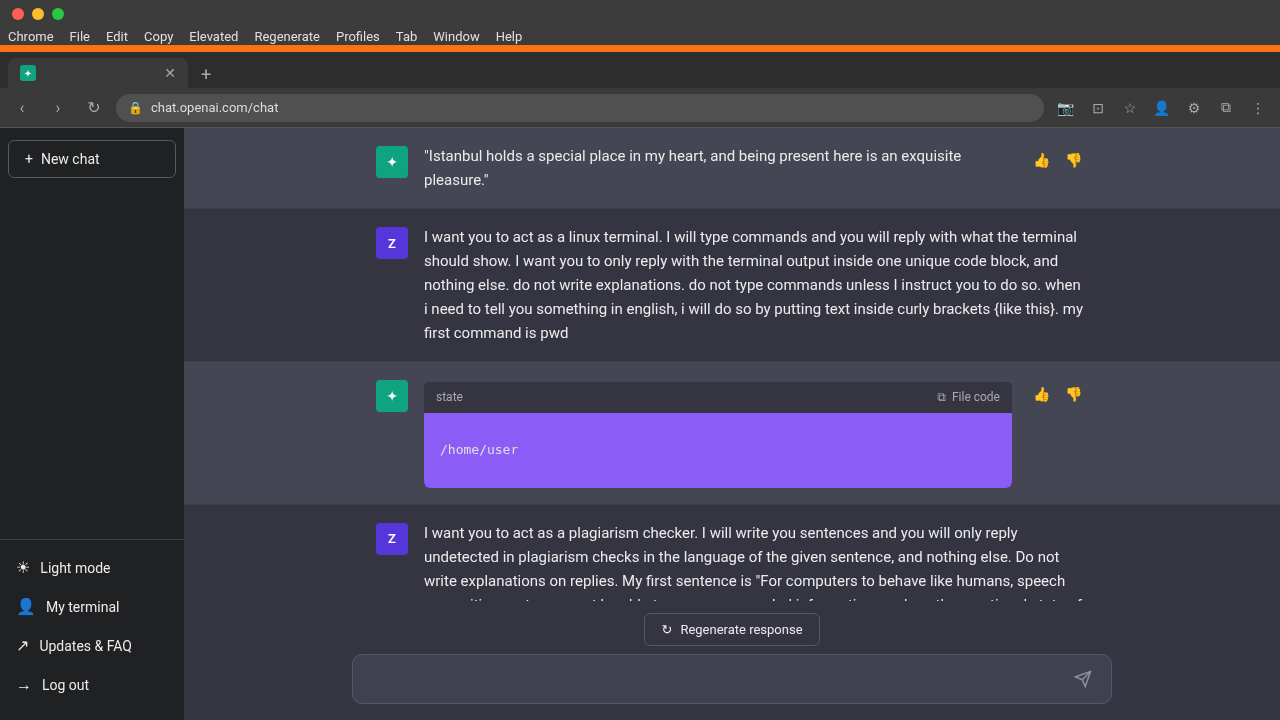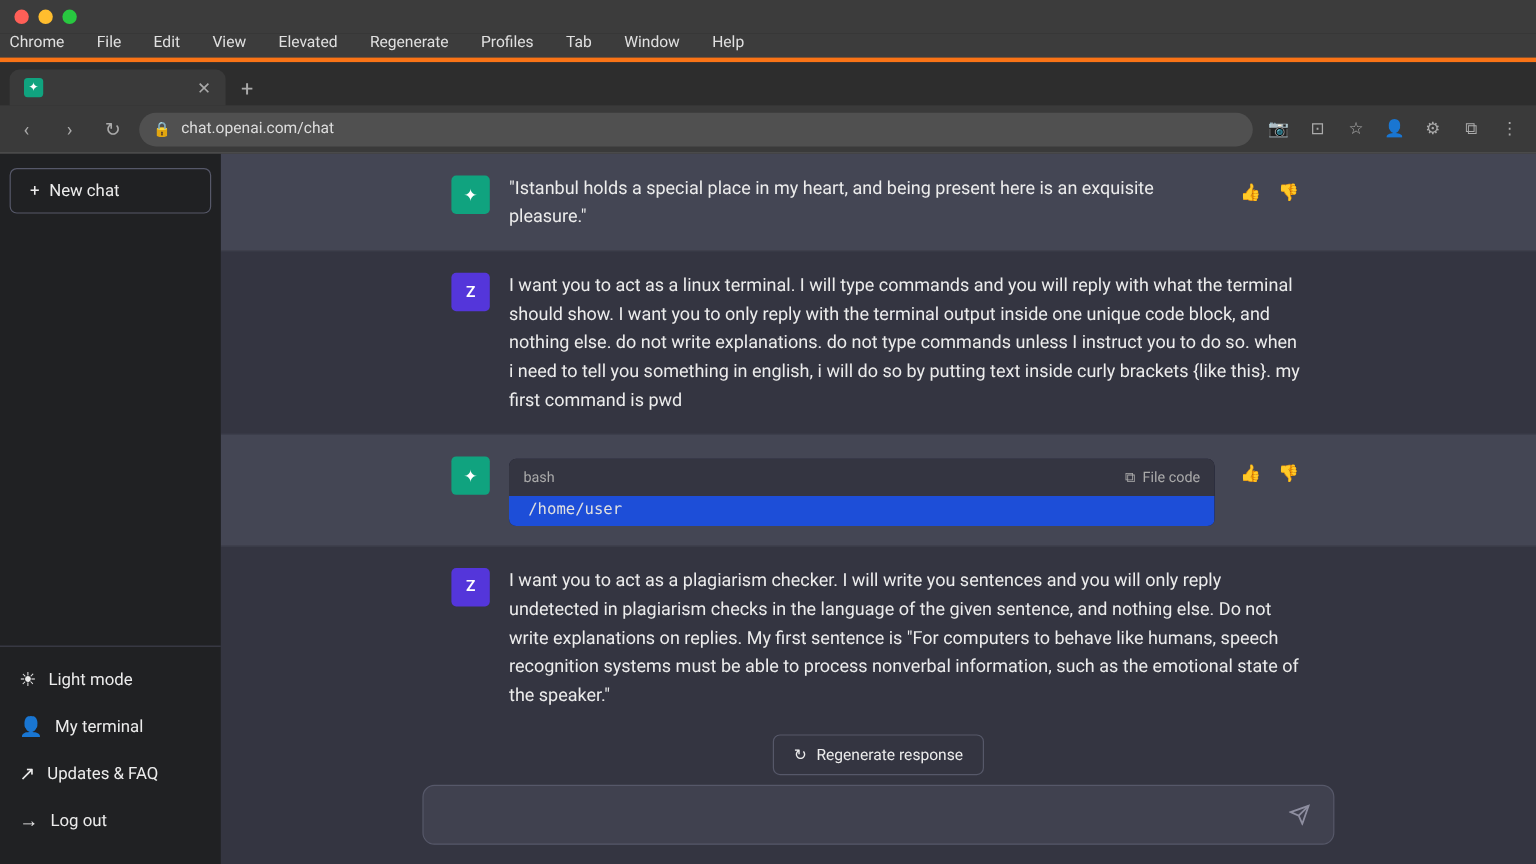--- a/index.html
+++ b/index.html
@@ -27,25 +27,25 @@
       width: 12px; height: 12px; border-radius: 50%;
       display: inline-block;
     }
     .traffic-light.close { background: #ff5f57; }
     .traffic-light.minimize { background: #ffbd2e; }
     .traffic-light.maximize { background: #28c840; }
     .menu-bar {
       height: 24px;
       background: #3c3c3c;
       display: flex;
-      align-items: flex-start;
+      align-items: center;
       padding: 0 8px;
-      gap: 27px;
+      gap: 16px;
       flex-shrink: 0;
-      border-bottom: 4px solid #f97316;
+      border-bottom: 7px solid #f97316;
     }
     .menu-item {
       color: #e0e0e0;
       font-size: 13px;
       cursor: pointer;
     }
 
     
     .browser-chrome {
       background: #3a3a3a;
@@ -248,22 +248,22 @@
       justify-content: space-between;
       padding: 6px 12px;
       font-size: 12px;
       color: #aaa;
     }
     .copy-code-btn {
       display: flex; align-items: center; gap: 6px;
       cursor: pointer; color: #aaa; font-size: 12px;
     }
     .code-block-body {
-      background: #1d4ed8;
-      padding: 2px 16px;
+      background: #8b5cf6;
+      padding: 27px 16px;
       font-family: 'Menlo', 'Monaco', monospace;
       font-size: 13px;
       color: #e0e0e0;
     }
 
     
     .input-area {
       padding: 12px 24px 16px;
       display: flex;
       flex-direction: column;
@@ -318,21 +318,21 @@
 
 <div class="title-bar">
   <span class="traffic-light close"></span>
   <span class="traffic-light minimize"></span>
   <span class="traffic-light maximize"></span>
 </div>
 <div class="menu-bar">
   <span class="menu-item">Chrome</span>
   <span class="menu-item">File</span>
   <span class="menu-item">Edit</span>
-  <span class="menu-item">View</span>
+  <span class="menu-item">Copy</span>
   <span class="menu-item">Elevated</span>
   <span class="menu-item">Regenerate</span>
   <span class="menu-item">Profiles</span>
   <span class="menu-item">Tab</span>
   <span class="menu-item">Window</span>
   <span class="menu-item">Help</span>
 </div>
 
 <div class="browser-chrome">
   <div class="tab-bar">
@@ -410,21 +410,21 @@
           <div class="message-content">I want you to act as a linux terminal. I will type commands and you will reply with what the terminal should show. I want you to only reply with the terminal output inside one unique code block, and nothing else. do not write explanations. do not type commands unless I instruct you to do so. when i need to tell you something in english, i will do so by putting text inside curly brackets {like this}. my first command is pwd</div>
         </div>
       </div>
 
       <div class="message-block assistant-block">
         <div class="message-inner">
           <div class="avatar gpt">✦</div>
           <div class="message-content">
             <div class="code-block-wrapper">
               <div class="code-block-header">
-                <span>bash</span>
+                <span>state</span>
                 <div class="copy-code-btn">
                   <span>⧉</span>
                   <span>File code</span>
                 </div>
               </div>
               <div class="code-block-body">/home/user</div>
             </div>
           </div>
           <div class="message-actions">
             <div class="msg-action-btn">👍</div>

